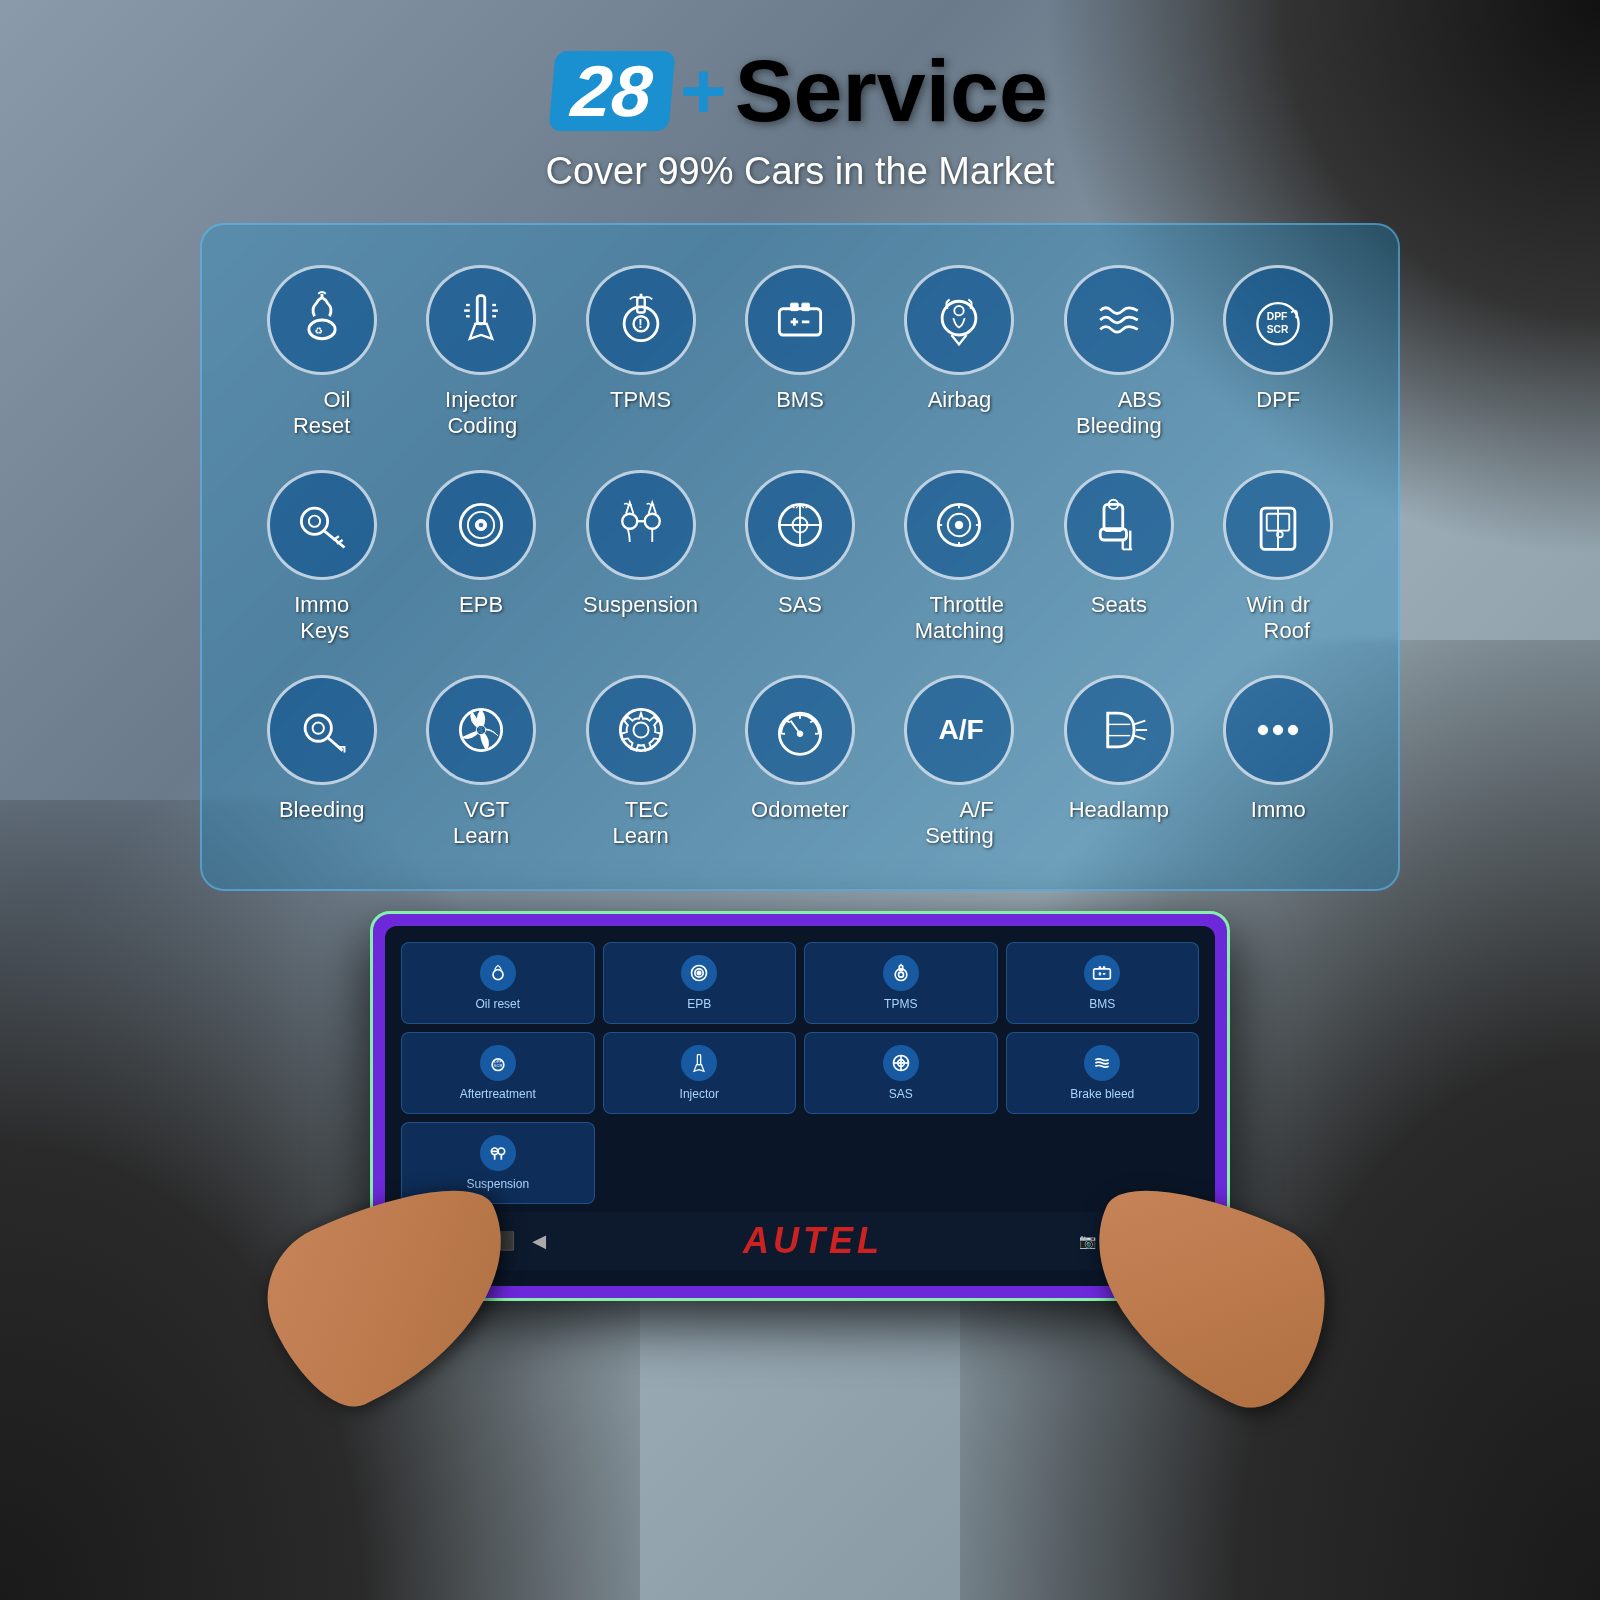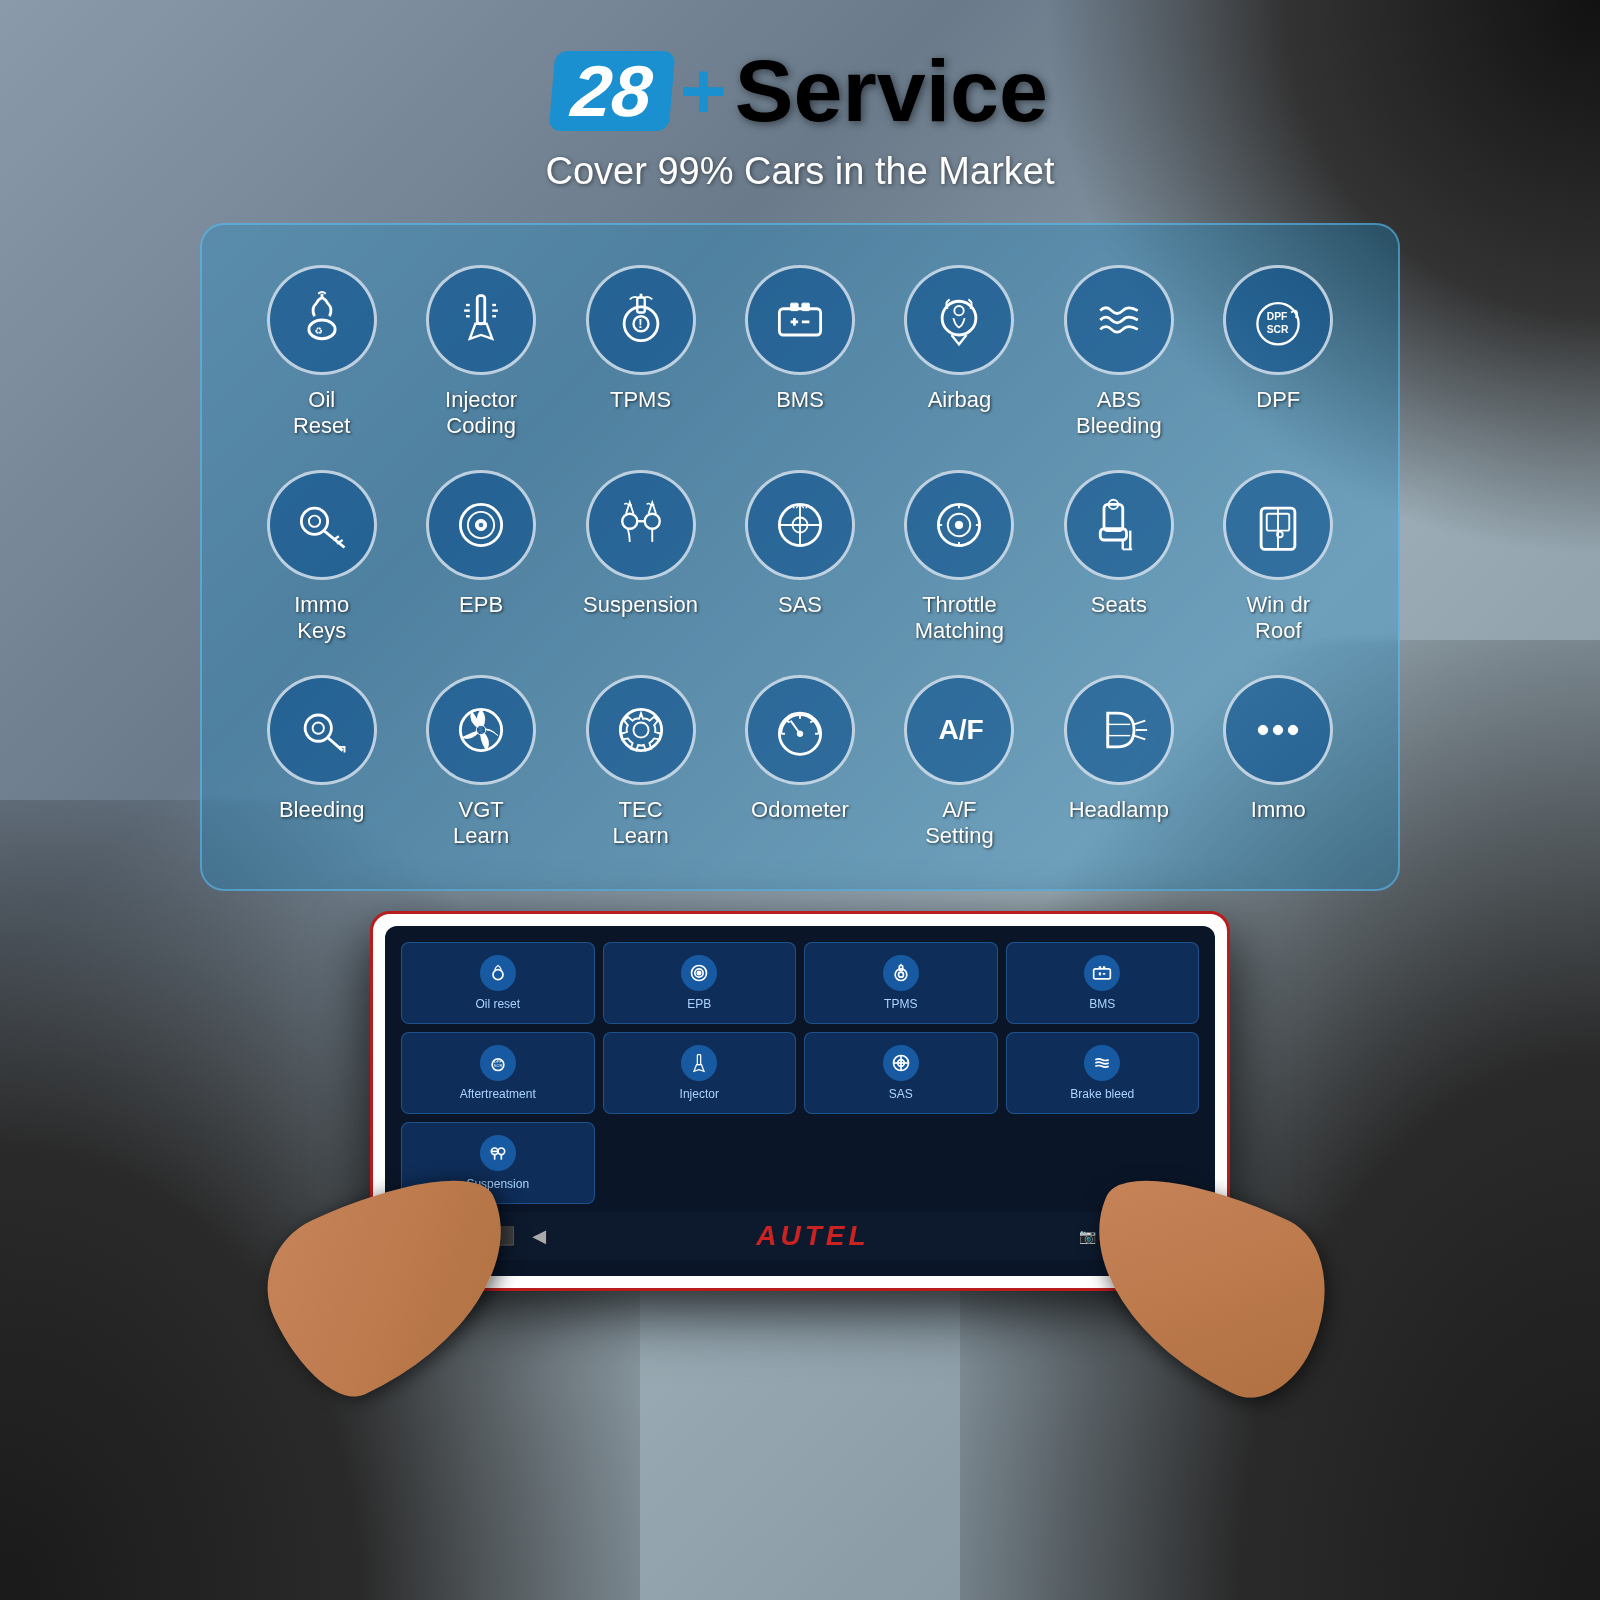--- a/index.html
+++ b/index.html
@@ -150,30 +150,30 @@
       width: 60px;
       height: 60px;
       fill: white;
       stroke: white;
     }
 
     .service-label {
       color: white;
       font-size: 22px;
       font-weight: 500;
-      text-align: center;
+      text-align: right;
       line-height: 1.2;
       text-shadow: 1px 1px 3px rgba(0,0,0,0.7);
     }
 
     .tablet-frame {
-      background: #ffffff;
+      background: #6d28d9;
       border-radius: 20px;
       padding: 12px;
-      border: 3px solid #b91c1c;
+      border: 3px solid #86efac;
       box-shadow: 0 20px 60px rgba(0,0,0,0.8);
     }
 
     .tablet-screen {
       background: #0a1628;
       border-radius: 12px;
       padding: 16px;
       min-height: 300px;
     }
 
@@ -215,21 +215,21 @@
       border-radius: 8px;
       margin-top: 8px;
       padding: 8px 16px;
       display: flex;
       justify-content: space-between;
       align-items: center;
     }
 
     .autel-logo {
       color: #cc2222;
-      font-size: 28px;
+      font-size: 36px;
       font-weight: 900;
       letter-spacing: 4px;
       font-style: italic;
     }
 
     .tablet-status {
       color: #aaa;
       font-size: 12px;
     }
 

